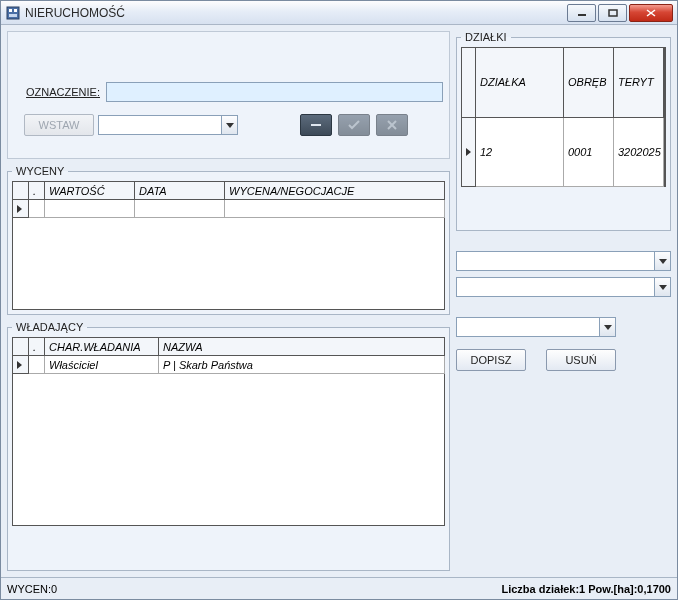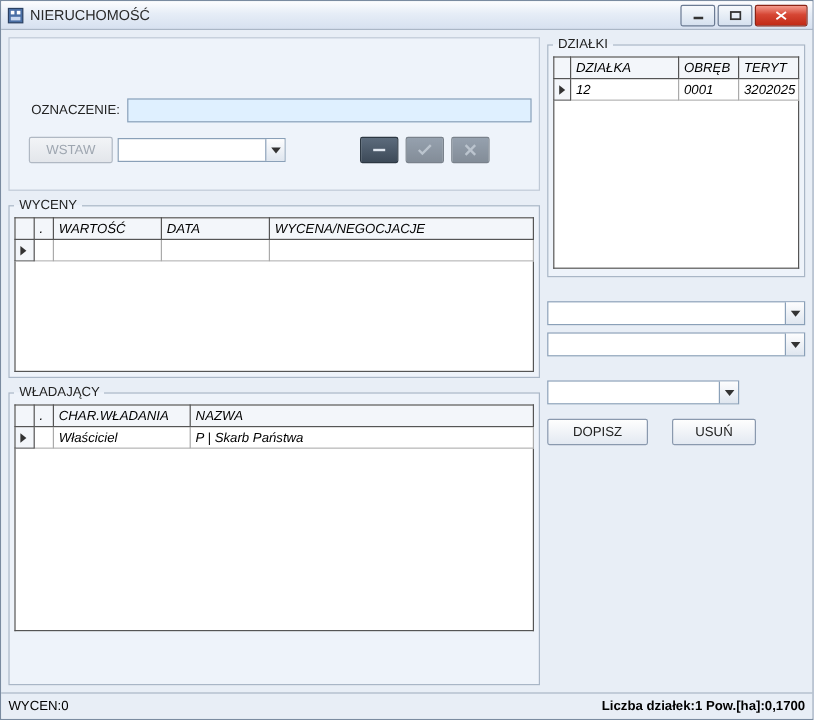--- a/index.html
+++ b/index.html
@@ -10,21 +10,21 @@
   .title { flex: 1; color: #2a2a2a; font-size: 12px; }
   .win-btns { display: flex; gap: 0; }
   .win-btn { width: 29px; height: 18px; display: flex; align-items: center; justify-content: center; border: 1px solid #6b7b93; border-radius: 2px; margin-left: 2px; background: linear-gradient(to bottom, #f6f9fc, #d6e1ef); cursor: default; }
   .win-btn.close { background: linear-gradient(to bottom, #f49b8e, #d64634 45%, #c12a17); color: #fff; border-color: #8a2416; width: 44px; }
   .win-btn svg { display: block; }
   .content { flex: 1; display: flex; padding: 6px; gap: 6px; background: #e8eef6; }
   .col-left { flex: 1; display: flex; flex-direction: column; gap: 6px; }
   .col-right { width: 215px; display: flex; flex-direction: column; gap: 6px; }
   .panel { background: #eef3fa; border: 1px solid #bfc9d6; padding: 6px; }
   .form-top .row { display: flex; align-items: center; margin-bottom: 6px; }
-  .form-top label { width: 92px; text-align: right; padding-right: 6px; color: #222; }
+  .form-top label { width: 92px; text-align: right; padding-right: 6px; color: #222; text-decoration: underline; }
   .tinput { background: #fff; border: 1px solid #8aa0b8; height: 20px; padding: 2px 4px; }
   .tinput.acc { background: #dff0ff; }
   .btn { height: 22px; padding: 0 10px; background: linear-gradient(to bottom, #fefefe, #e3e9f2); border: 1px solid #8a99ae; border-radius: 2px; display: inline-flex; align-items: center; justify-content: center; color: #222; }
   .btn.disabled { color: #9ea6b0; background: linear-gradient(to bottom, #f2f4f7, #e3e6eb); border-color: #b0b8c3; }
   .combo { position: relative; background: #fff; border: 1px solid #8aa0b8; height: 20px; display: flex; align-items: center; }
   .combo .combo-btn { position: absolute; right: 0; top: 0; bottom: 0; width: 16px; background: linear-gradient(to bottom, #fdfdfe, #dfe6ef); border-left: 1px solid #8aa0b8; display: flex; align-items: center; justify-content: center; }
   .dark-icon-btn { width: 32px; height: 22px; background: linear-gradient(to bottom, #5c6b7c, #3d4a58); border: 1px solid #2c3742; border-radius: 2px; display: inline-flex; align-items: center; justify-content: center; color: #dfe6ef; }
   .dark-icon-btn.disabled { opacity: 0.6; }
   fieldset.group { border: 1px solid #a9b6c6; padding: 4px; margin: 0; background: #eef3fa; }
   fieldset.group legend { padding: 0 4px; color: #222; }
@@ -171,21 +171,21 @@
             <td>Właściciel</td>
             <td>P | Skarb Państwa</td>
           </tr>
         </tbody>
           </table>
         <div class="grid-body wladajacy-area"></div>
       </fieldset>
     </div>
 
     <div class="col-right">
-      <fieldset class="group" style="display:flex; flex-direction:column; height:200px;">
+      <fieldset class="group" style="display:flex; flex-direction:row; height:200px;">
         <legend>DZIAŁKI</legend>
         <table class="grid" style="table-layout:fixed;">
           <colgroup>
               <col style="width:14px">
               <col>
               <col style="width:50px">
               <col style="width:50px">
             </colgroup>
           <tbody>
               <tr>
@@ -224,21 +224,21 @@
       <div class="colgap"></div>
       <div style="display:flex;">
         <div class="combo" style="width:160px;">
           <span style="padding-left:4px;"></span>
           <div class="combo-btn">
               <div class="tri-down"></div>
             </div>
         </div>
       </div>
       <div style="display:flex; gap:20px; margin-top:6px;">
-        <div class="btn" style="width:84px;">DOPISZ</div>
+        <div class="btn" style="width:70px;">DOPISZ</div>
         <div class="btn" style="width:70px;">USUŃ</div>
       </div>
       <div style="flex:1;"></div>
     </div>
   </div>
 
   <div class="statusbar">
     <span>WYCEN:0</span>
     <span class="spacer"></span>
     <span style="font-weight:bold;">Liczba działek:1  Pow.[ha]:0,1700</span>

